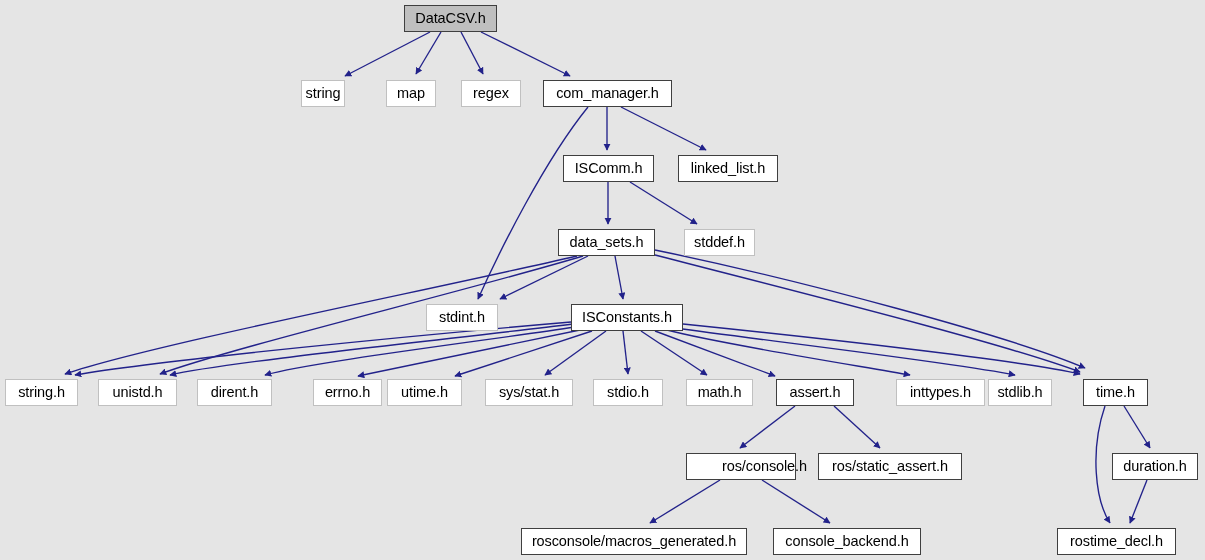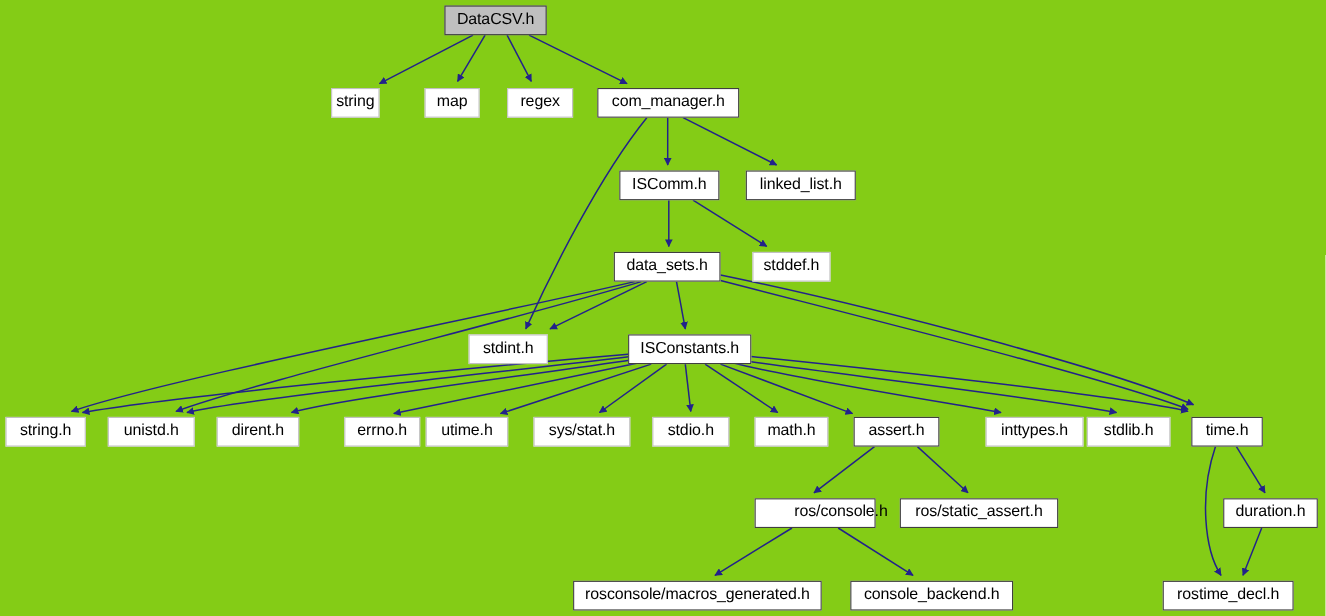--- a/index.html
+++ b/index.html
@@ -4,21 +4,21 @@
 <style>
   html, body {
     margin: 0;
     padding: 0;
     background: #ffffff;
   }
   #graph {
     position: relative;
     width: 1205px;
     height: 560px;
-    background: #84cc16;
+    background: #e5e5e5;
     font-family: "Liberation Sans", "DejaVu Sans", sans-serif;
     overflow: hidden;
   }
   #edges {
     position: absolute;
     left: 0;
     top: 0;
     width: 1205px;
     height: 560px;
     pointer-events: none;
@@ -157,21 +157,21 @@
       </div>
       <div class="node" style="left: 686px; top: 379px; width: 67px;">
         <span class="lbl">math.h</span>
       </div>
       <div class="node strong" style="left: 776px; top: 379px; width: 78px;">
         <span class="lbl">assert.h</span>
       </div>
       <div class="node" style="left: 876px; top: 379px; width: 89px; margin-left: 20px;">
         <span class="lbl">inttypes.h</span>
       </div>
-      <div class="node" style="left: 988px; top: 379px; width: 76px;">
+      <div class="node" style="left: 988px; top: 379px; width: 64px;">
         <span class="lbl">stdlib.h</span>
       </div>
       <div class="node strong" style="left: 1083px; top: 379px; width: 65px;">
         <span class="lbl">time.h</span>
       </div>
       <div class="node strong" style="left: 686px; top: 453px; width: 110px; padding-left: 47px;">
         <span class="lbl">ros/console.h</span>
       </div>
       <div class="node strong" style="left: 818px; top: 453px; width: 144px;">
         <span class="lbl">ros/static_assert.h</span>

